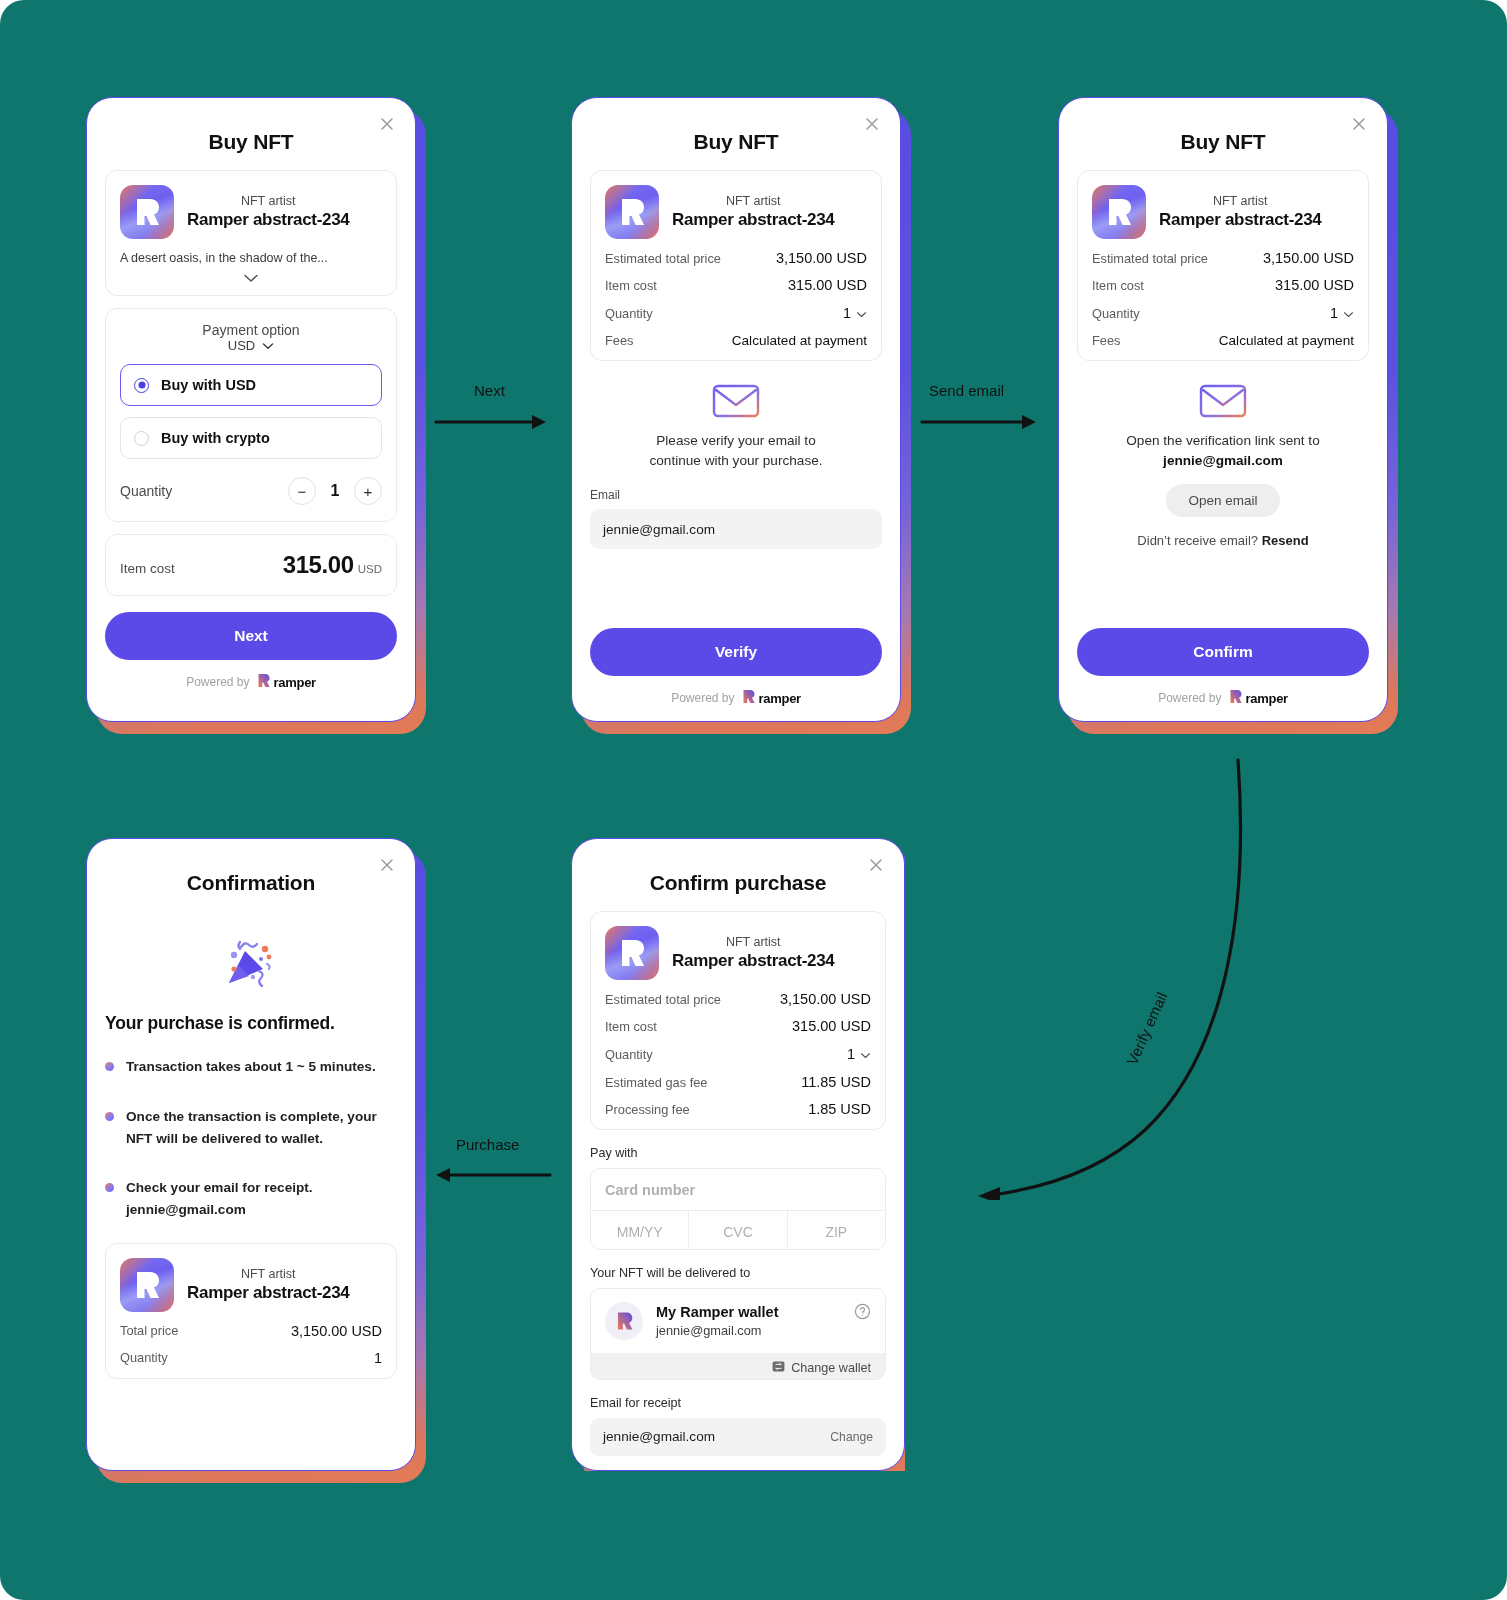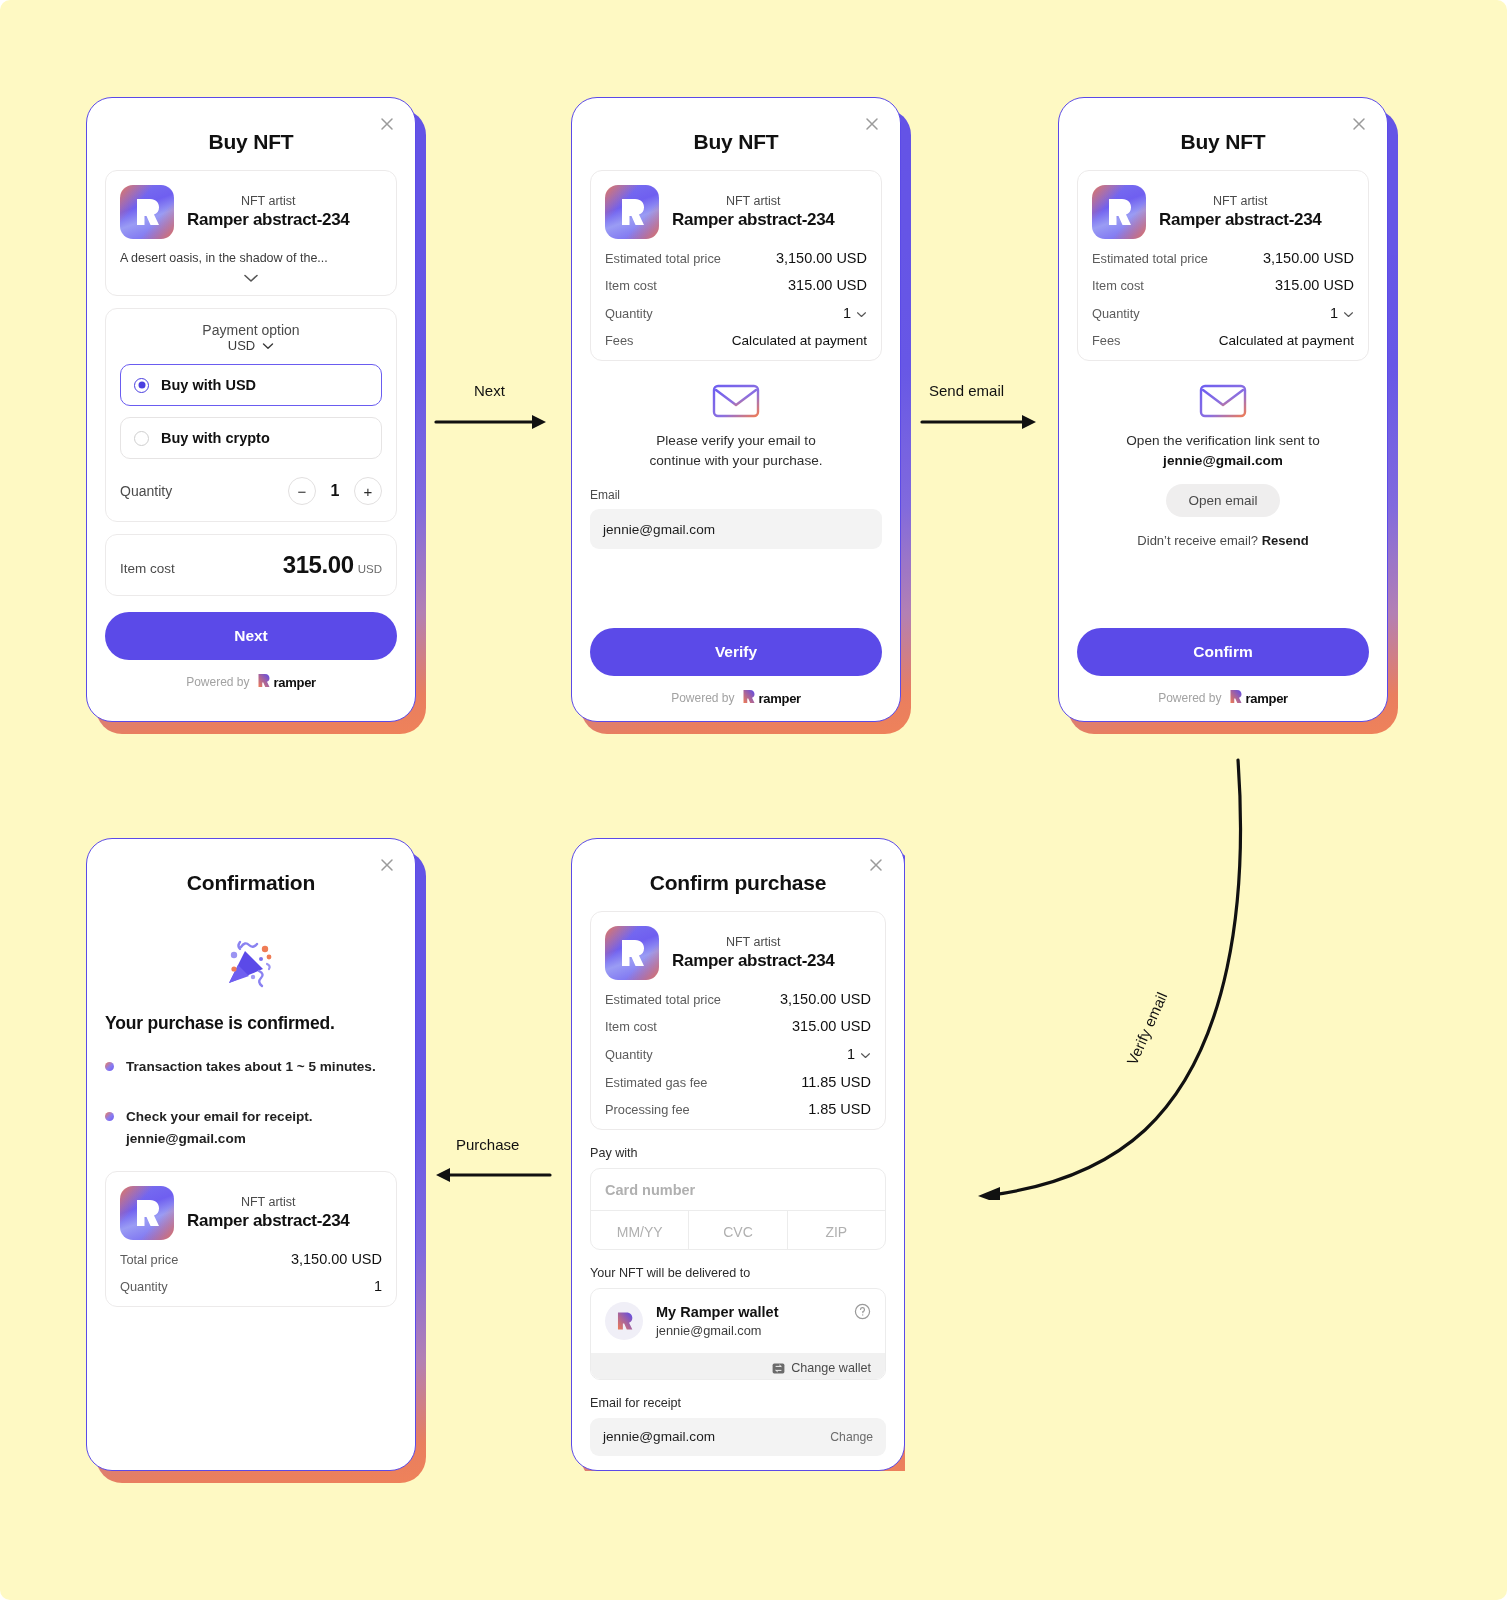--- a/index.html
+++ b/index.html
@@ -4,22 +4,22 @@
 <style>
   * { box-sizing: border-box; margin: 0; padding: 0; }
   html, body {
     width: 1507px; height: 1600px;
     background: #ffffff;
     font-family: "Liberation Sans", sans-serif;
   }
   #stage {
     position: relative;
     width: 1507px; height: 1600px;
-    background: #fef9c3;
-    border-radius: 10px;
+    background: #0f766e;
+    border-radius: 24px;
     overflow: hidden;
   }
 
   
   .card-wrap { position: absolute; }
   .card-shadow {
     position: absolute;
     left: 10px; top: 12px;
     width: 100%; height: 100%;
     border-radius: 26px;
@@ -219,21 +219,21 @@
   .wallet-box { margin-top:8px; border:1px solid #ececec; border-radius:10px; overflow:hidden; }
   .wallet-main { display:flex; align-items:center; gap:13px; padding: 13px 14px; position:relative; }
   .wallet-av {
     width:38px; height:38px; border-radius:50%; background:#f0eff7;
     display:flex; align-items:center; justify-content:center; flex:0 0 auto;
   }
   .wallet-name { font-size:14.5px; font-weight:700; color:#111; }
   .wallet-mail { font-size:12.8px; color:#3d3d3d; margin-top:3px; }
   .q-icon { position:absolute; right:14px; top:14px; width:17px; height:17px; color:#9a9a9a; }
   .wallet-foot {
-    background:#f1f1f1; display:flex; align-items:center; justify-content:flex-end;
+    background:#f1f1f1; display:flex; align-items:flex-start; justify-content:flex-end;
     gap:6px; padding: 8px 14px; font-size:12.6px; color:#4b4b4b;
   }
   .wallet-foot .sw { width:13px; height:11px; color:#555; }
   .receipt-field {
     margin-top:8px; height: 40px; border-radius:9px; background:#f3f3f3;
     display:flex; align-items:center; justify-content:space-between;
     padding: 0 13px; font-size:13.6px; color:#1d1d1d;
   }
   .receipt-field .chg { font-size:12.2px; color:#6b6b6b; }
 
@@ -559,20 +559,24 @@
       </div>
       <div class="confirm-msg">Your purchase is confirmed.</div>
 
       <div class="bullets">
         <div class="bullet">
           <span class="bdot"></span>
           <span class="btext">Transaction takes about 1 ~ 5 minutes.</span>
         </div>
         <div class="bullet">
           <span class="bdot"></span>
+          <span class="btext">Once the transaction is complete, your NFT will be delivered to wallet.</span>
+        </div>
+        <div class="bullet">
+          <span class="bdot"></span>
           <span class="btext">
             <span>Check your email for receipt.</span><br>
             <span>jennie@gmail.com</span>
           </span>
         </div>
       </div>
 
       <div class="panel" style="margin-top:22px;">
         <div class="nft-head">
           <div class="nft-avatar">

